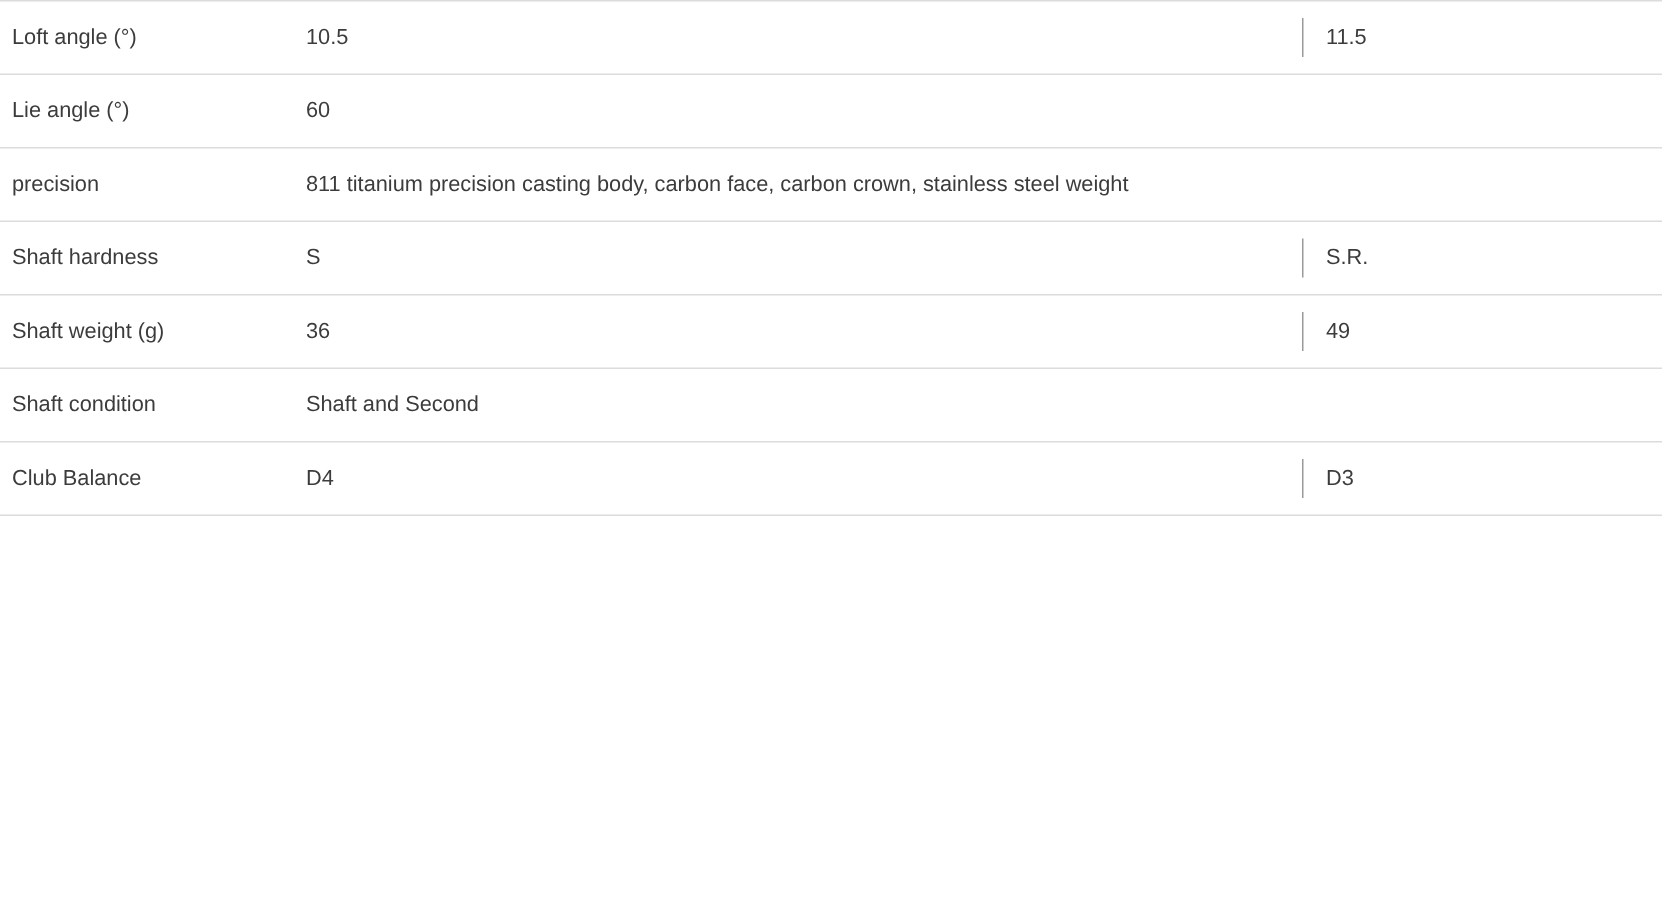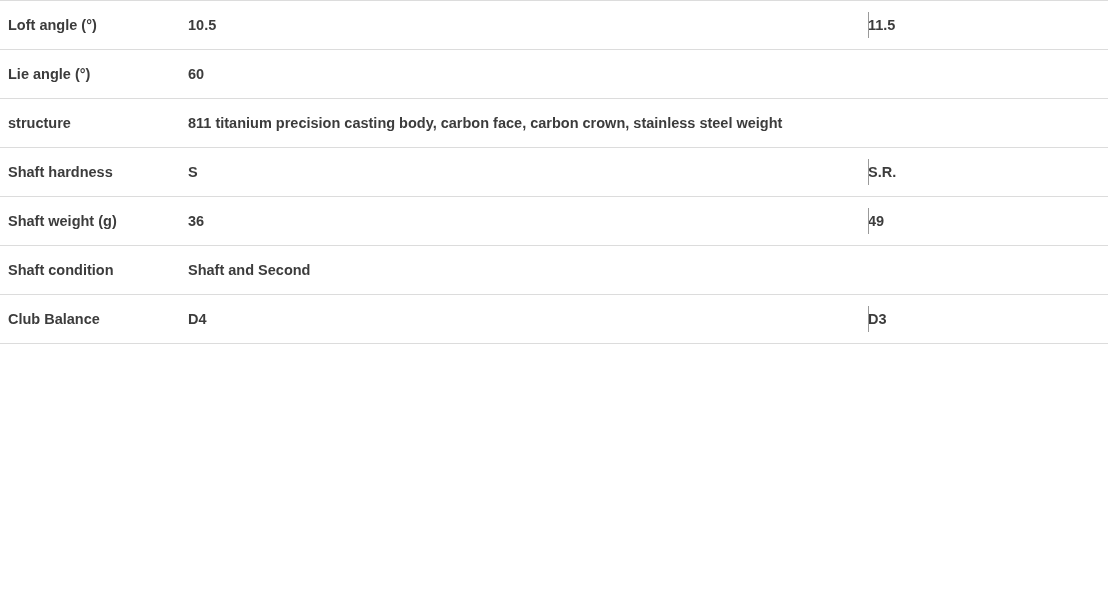--- a/index.html
+++ b/index.html
@@ -20,23 +20,23 @@
     table-layout: fixed;
   }
   .spec-table tr {
     border-bottom: 1px solid #dcdcdc;
   }
   .spec-table tr:first-child {
     border-top: 1px solid #dcdcdc;
   }
   .spec-table td {
     height: 49px;
-    padding: 0;
+    padding: 16px;
     font-size: 14.5px;
-    font-weight: 700;
+    font-weight: 400;
     color: #3c3c3c;
     vertical-align: middle;
     box-sizing: border-box;
   }
   td.label {
     padding-left: 8px;
     text-align: left;
     width: 188px;
   }
   td.val {
@@ -71,21 +71,21 @@
       <td class="val" style="width:680px">10.5</td>
       <td class="val sep" style="width:248px">11.5</td>
     </tr>
 
     <tr>
       <td class="label">Lie angle (°)</td>
       <td class="val" colspan="2" style="width:920px">60</td>
     </tr>
 
     <tr>
-      <td class="label">structure</td>
+      <td class="label">precision</td>
       <td class="val" colspan="2">811 titanium precision casting body, carbon face, carbon crown, stainless steel weight</td>
     </tr>
 
 
     <tr>
       <td class="label">Shaft hardness</td>
       <td class="val" style="width:200px">S</td>
       <td class="val sep" style="width:240px">S.R.</td>
       <td class="val sep" style="width:480px">R</td>
     </tr>

